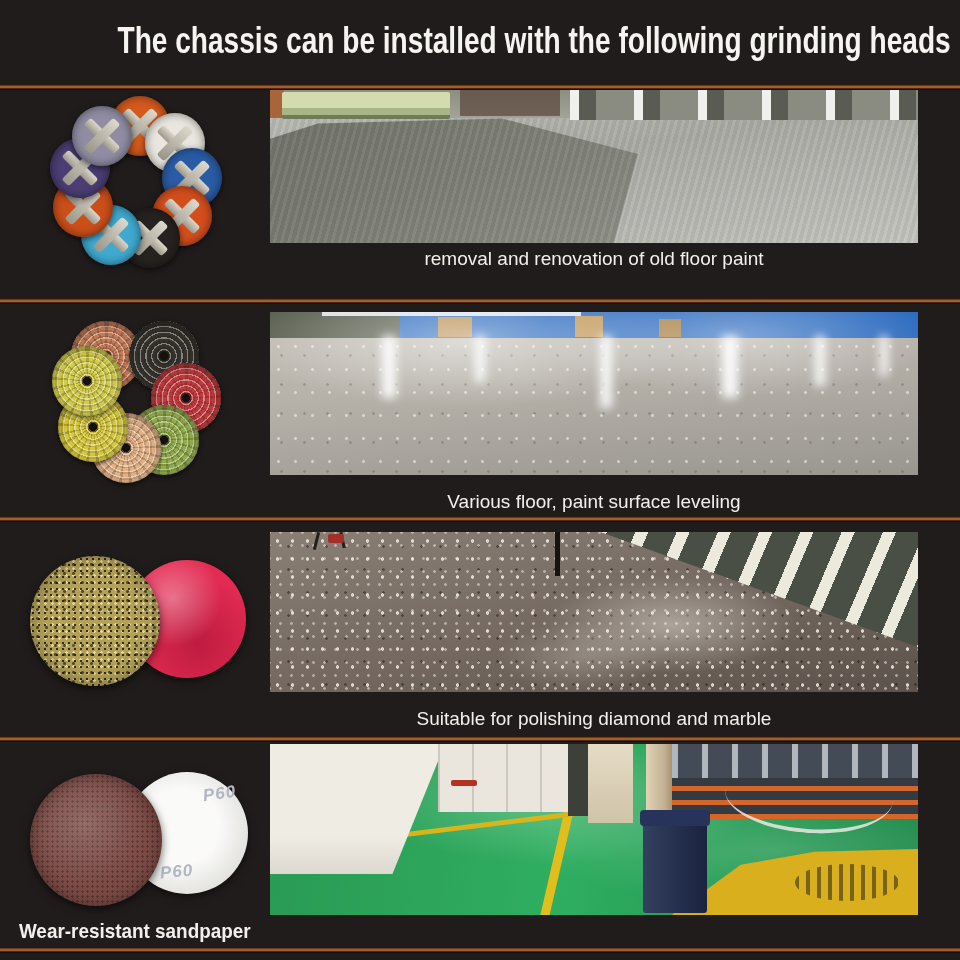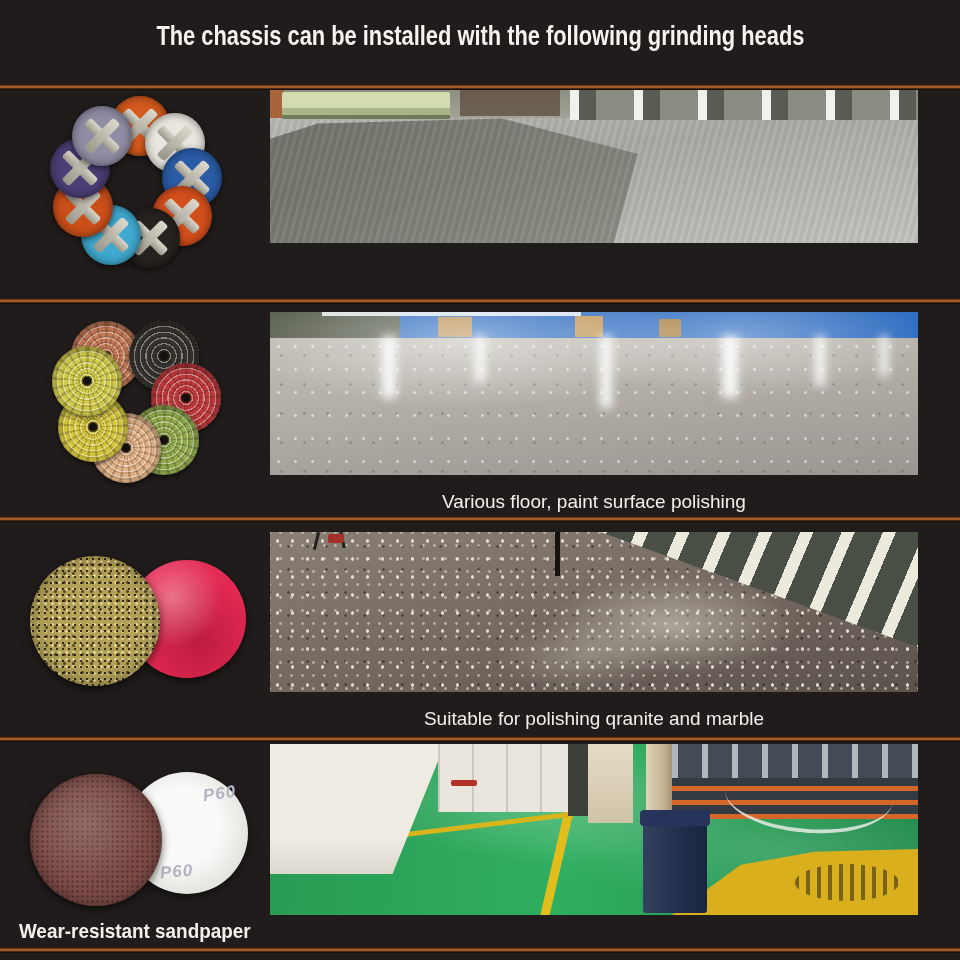--- a/index.html
+++ b/index.html
@@ -4,21 +4,21 @@
 <style>
   html,body{margin:0;padding:0;background:#121010;}
   .canvas{position:relative;width:960px;height:960px;background:#201c1b;overflow:hidden;
           font-family:"Liberation Sans",sans-serif;color:#f2f0ec;}
   
   .divider{position:absolute;left:0;width:960px;height:6px;
     background:linear-gradient(180deg,#2a1a10 0 1px,#6b3a1c 1px 2px,#a55d26 2px 4px,#4a2a16 4px 5px,#170f0a 5px 6px);}
   .d1{top:84px}.d2{top:298px}.d3{top:516px}.d4{top:736px}.d5{top:947px}
   
   .title{position:absolute;top:20px;left:0;width:960px;text-align:center;
-         font-size:28px;font-weight:600;color:#f6f4f1;white-space:nowrap;}
+         font-size:36px;font-weight:600;color:#f6f4f1;white-space:nowrap;}
   .squeeze{display:inline-block;transform:scaleX(.78);transform-origin:center;}
   .squeeze2{display:inline-block;transform:scaleX(.9);transform-origin:center;}
   
   .plabel{position:absolute;left:0;width:270px;text-align:center;font-size:21px;font-weight:600;white-space:nowrap;}
   .l1{top:272px}.l2{top:485px}.l3{top:701px}.l4{top:919px}
   .caption{position:absolute;left:270px;width:648px;text-align:center;font-size:19px;
            font-weight:500;line-height:37px;}
   .c1{top:240px}.c2{top:483px}.c3{top:700px}.c4{top:915px}
   
   .photo{position:absolute;left:270px;width:648px;overflow:hidden;background:#777;}
@@ -175,20 +175,21 @@
     <div class="layer p1-floor"></div>
     <div class="layer p1-dark"></div>
     <div class="layer p1-streaks"></div>
     <div class="layer p1-top"></div>
     <div class="layer p1-wall"></div>
     <div class="layer p1-machine"></div>
     <div class="layer p1-equip"></div>
     <div class="layer p1-structure"></div>
   </div>
   <div class="caption c1">
+    <div>removal and renovation of old floor paint</div>
   </div>
 
   <div class="divider d2"></div>
 
   <div class="ring2">
     <div class="rpad rp1" style="background-color: rgb(197, 122, 88);"></div>
     <div class="rpad rp2" style="background-color: rgb(51, 50, 44);"></div>
     <div class="rpad rp3" style="background-color: rgb(192, 58, 62);"></div>
     <div class="rpad rp4" style="background-color: rgb(146, 173, 78);"></div>
     <div class="rpad rp5" style="background-color: rgb(226, 178, 135);"></div>
@@ -206,40 +207,40 @@
     <div class="layer p2-box3"></div>
     <div class="layer glow g1"></div>
     <div class="layer glow g2"></div>
     <div class="layer glow g3"></div>
     <div class="layer glow g4"></div>
     <div class="layer glow g5"></div>
     <div class="layer glow g6"></div>
     <div class="layer p2-sheen"></div>
   </div>
   <div class="caption c2">
-    <div>Various floor, paint surface polishing</div>
+    <div>Various floor, paint surface leveling</div>
   </div>
 
   <div class="divider d3"></div>
 
   <div class="disc disc-pink" style="background-color: rgb(227, 42, 82);"></div>
   <div class="disc disc-gold" style="background-color: rgb(179, 161, 88);"></div>
 
   <div class="photo ph3">
     <div class="layer p3-floor"></div>
     <div class="layer p3-speck"></div>
     <div class="layer p3-steps"></div>
     <div class="layer p3-pole"></div>
     <div class="layer p3-leg1"></div>
     <div class="layer p3-leg2"></div>
     <div class="layer p3-red"></div>
     <div class="layer p3-sheen"></div>
   </div>
   <div class="caption c3">
-    <div>Suitable for polishing qranite and marble</div>
+    <div>Suitable for polishing diamond and marble</div>
   </div>
 
   <div class="divider d4"></div>
 
   <div class="disc disc-white" style="background-color: rgb(239, 238, 234);">
     <span class="mark mk1">P60</span>
     <span class="mark mk2">60</span>
     <span class="mark mk3">P60</span>
   </div>
   <div class="disc disc-maroon" style="background-color: rgb(124, 75, 70);"></div>

